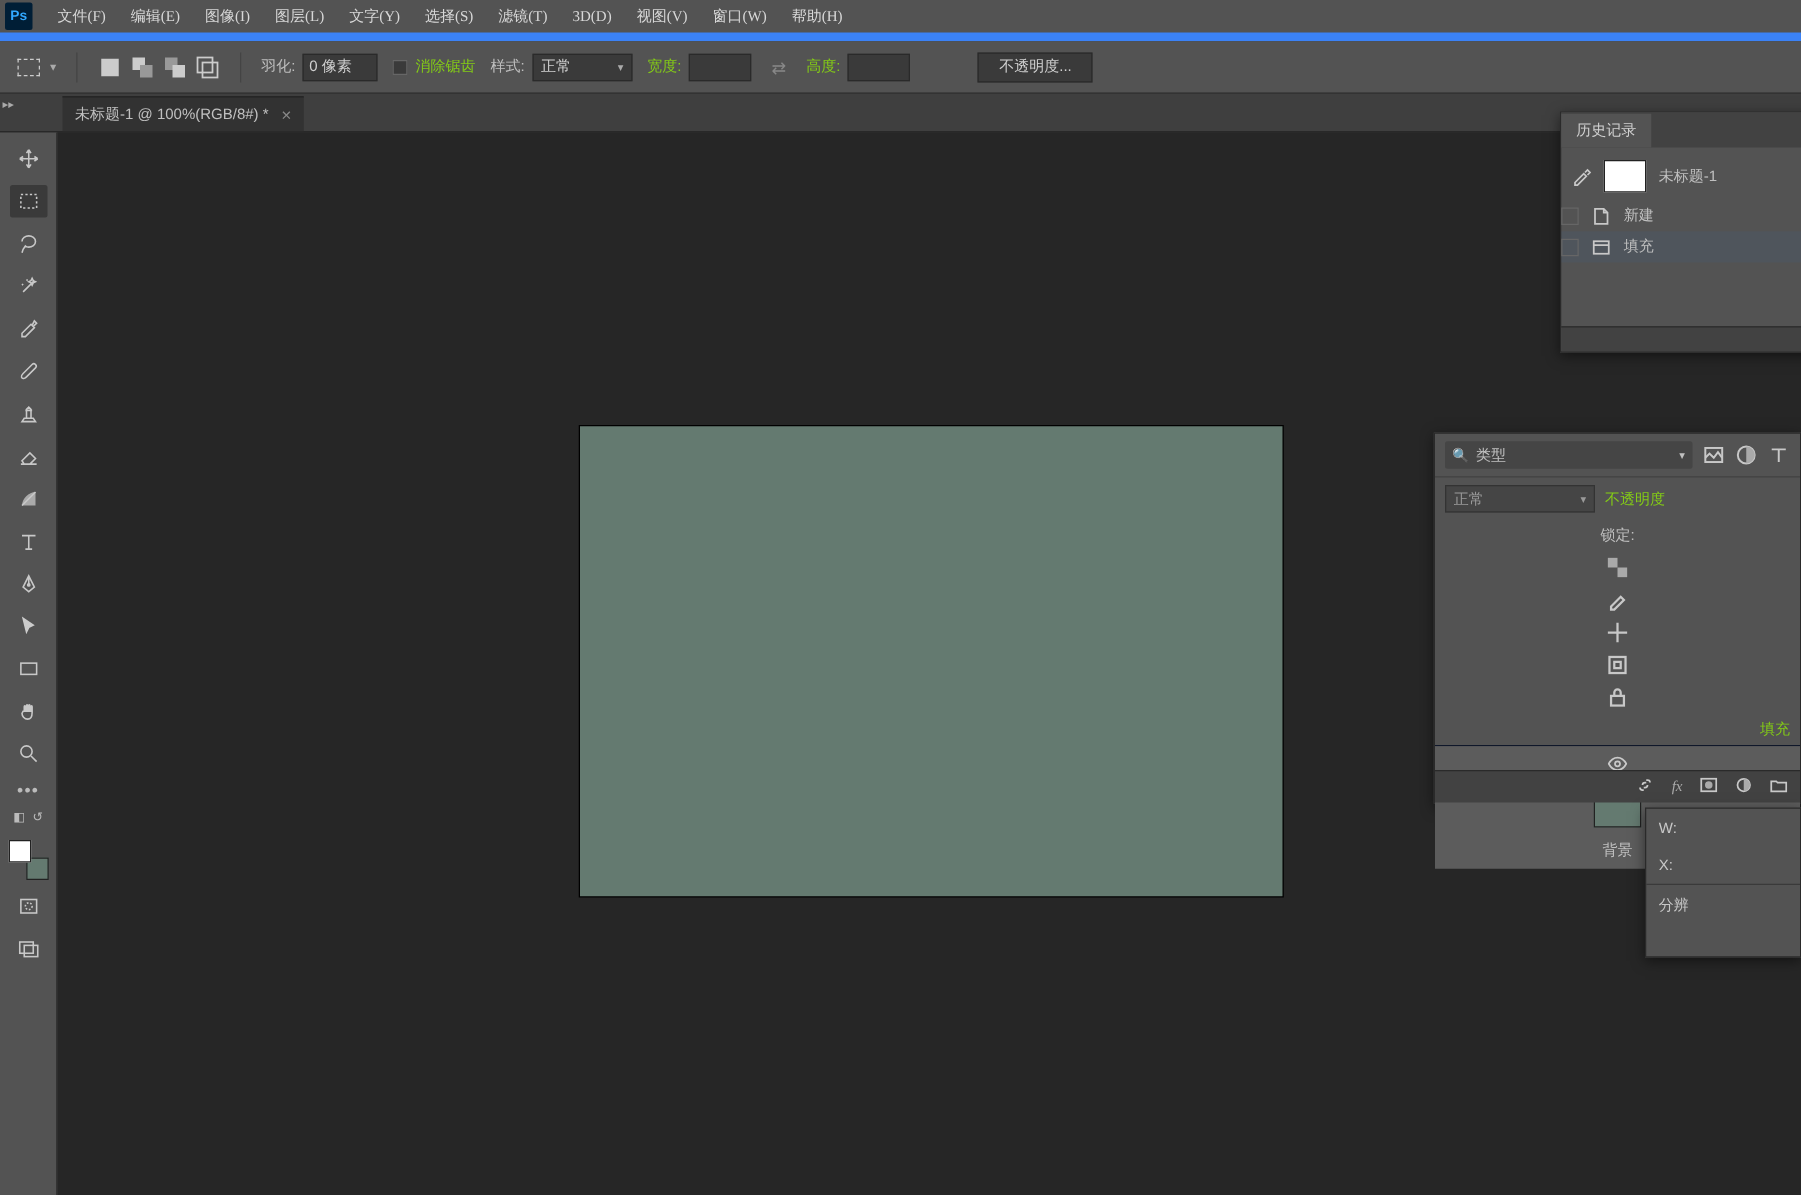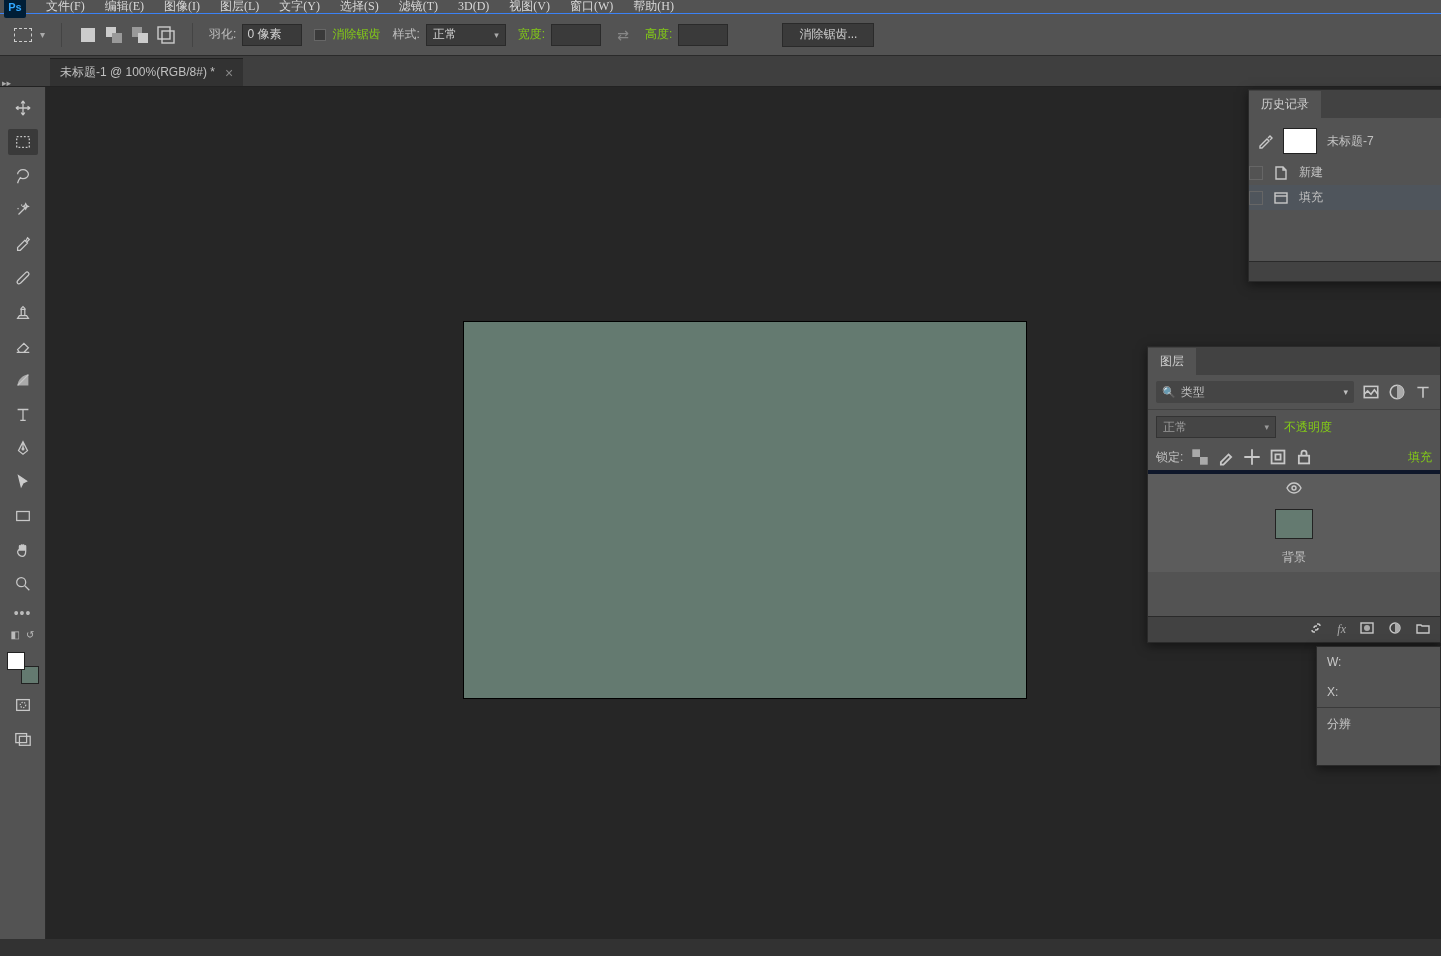--- a/index.html
+++ b/index.html
@@ -1,19 +1,19 @@
 <!DOCTYPE html>
 <html><head>
 <meta charset="utf-8">
 <style>
 * { margin: 0; padding: 0; box-sizing: border-box; font-family: "Microsoft YaHei", Arial, sans-serif; }
 body { background: #323232; color: #c0c0c0; font-size: 12px; overflow: hidden; width: 1441px; height: 956px; }
 
 
-.menubar { height: 14px; background: #535353; display: flex; align-items: center; padding: 0 4px; border-bottom: 1px solid #3b82f6; }
+.menubar { height: 33px; background: #535353; display: flex; align-items: center; padding: 0 4px; border-bottom: 7px solid #3b82f6; }
 .ps-logo { width: 22px; height: 22px; background: #001E36; color: #31A8FF; display: flex; align-items: center; justify-content: center; font-size: 11px; font-weight: bold; margin-right: 10px; border-radius: 2px; }
 .menu-item { padding: 4px 10px; color: #d8d8d8; cursor: pointer; font-family: Liberation Serif, serif; }
 
 
 .optionsbar { height: 42px; background: #535353; display: flex; align-items: center; padding: 0 14px; border-bottom: 1px solid #2a2a2a; gap: 12px; }
 .opt-marquee-icon { width: 18px; height: 14px; border: 1px dashed #ccc; }
 .opt-drop { font-size: 10px; color: #aaa; margin-left: 2px; }
 .opt-sep { width: 1px; height: 24px; background: #444; margin: 0 4px; }
 .opt-group { display: flex; align-items: center; gap: 6px; }
 .bool-icon { width: 20px; height: 20px; display: flex; align-items: center; justify-content: center; }
@@ -66,21 +66,21 @@
 .hist-row .sq { width: 14px; height: 14px; border: 1px solid #666; }
 .hist-row .ico { width: 16px; height: 16px; color: #bbb; display:flex;align-items:center;justify-content:center; }
 .hist-footer { position:absolute; bottom:0; left:0; right:0; height:20px; background:#424242; border-top:1px solid #2a2a2a; display:flex; justify-content:flex-end; padding-right:6px; align-items:center; color:#aaa; font-size:14px; }
 
 #layers-panel { top: 346px; left: 1147px; width: 294px; height: 297px; }
 .layer-filters { display:flex; align-items:center; gap:8px; padding:6px 8px; border-bottom:1px solid #424242; }
 .lf-search { display:flex; align-items:center; gap:5px; flex:1; background:#454545; height:22px; padding:0 6px; border-radius:2px; }
 .lf-icon { width:18px; height:18px; color:#aaa; display:flex; align-items:center; justify-content:center; }
 .layer-blend { display:flex; align-items:center; gap:8px; padding:6px 8px; }
 .blend-select { flex:0 0 120px; height:22px; background:#454545; border:1px solid #333; padding:0 6px; display:flex; align-items:center; justify-content:space-between; color:#9a9a9a; }
-.layer-locks { display:flex; align-items:center; gap:8px; padding:4px 8px; border-bottom:4px solid #0f172a; }
+.layer-locks { display:flex; align-items:center; gap:8px; padding:4px 8px; border-bottom:1px solid #0f172a;flex-direction:column; }
 .lock-ico { width:18px; height:18px; color:#aaa; display:flex; align-items:center; justify-content:center; }
 .layer-row { display:flex; align-items:center; gap:10px; padding:6px 8px; background:#5c5c5c;flex-direction:column; }
 .layer-row .eye { width:16px; color:#ddd; }
 .layer-thumb { width:38px; height:30px; background:#647a70; border:1px solid #222; }
 .layers-footer { position:absolute; bottom:0; left:0; right:0; height:26px; background:#424242; border-top:1px solid #2a2a2a; display:flex; align-items:center; justify-content:flex-end; gap:14px; padding:0 10px; color:#aaa; }
 
 #info-panel { top: 646px; left: 1316px; width: 125px; height: 120px; background: #535353; border:1px solid #2a2a2a; }
 .info-row { padding: 8px 10px; color:#c8c8c8; }
 .info-sep { height:1px; background:#3a3a3a; margin: 0 0; }
 
@@ -154,21 +154,21 @@
   <div class="opt-group">
     <span class="opt-label disabled">宽度:</span>
     <input class="opt-input" style="width: 50px; color: rgb(102, 102, 102);" disabled="" value="">
   </div>
   <div class="swap-icon">⇄</div>
   <div class="opt-group">
     <span class="opt-label disabled">高度:</span>
     <input class="opt-input" style="width: 50px; color: rgb(102, 102, 102);" disabled="" value="">
   </div>
   <div style="flex:0 0 30px"></div>
-  <div class="opt-button">消除锯齿...</div>
+  <div class="opt-button">不透明度...</div>
 </div>
 
 <div class="tabbar">
   <span class="collapse-arrows">▸▸</span>
   <div class="doc-tab">
     <span>未标题-1 @ 100%(RGB/8#) *</span>
     <span class="close">×</span>
   </div>
 </div>
 
@@ -285,21 +285,21 @@
 <div id="history-panel" class="panel">
   <div class="panel-tabs">
     <div class="panel-tab">历史记录</div>
   </div>
   <div class="panel-body">
     <div class="hist-doc">
       <span class="brush-icon"><svg viewBox="0 0 16 16">
             <path d="M3 13l7-7 2 2-7 7H3zM11 5l2-2 2 2-2 2"></path>
           </svg></span>
       <div class="hist-thumb"></div>
-      <span>未标题-7</span>
+      <span>未标题-1</span>
     </div>
     <div class="hist-row">
       <div class="sq"></div>
       <div class="ico">
           <svg viewBox="0 0 16 16">
             <path d="M3 2h7l3 3v9H3zM10 2v3h3"></path>
           </svg>
         </div>
       <span>新建</span>
     </div>
@@ -313,23 +313,20 @@
         </div>
       <span>填充</span>
     </div>
   </div>
   <div class="hist-footer">
     <span>✦</span>
   </div>
 </div>
 
 <div id="layers-panel" class="panel">
-  <div class="panel-tabs">
-    <div class="panel-tab">图层</div>
-  </div>
   <div class="layer-filters">
     <div class="lf-search">
       <span style="font-size:11px">🔍</span>
       <span>类型</span>
       <span style="margin-left:auto;font-size:9px">▾</span>
     </div>
     <div class="lf-icon">
         <svg viewBox="0 0 16 16">
           <rect x="2" y="3" width="12" height="10"></rect>
           <path d="M2 10l3-3 3 3 3-4 3 4"></path>

